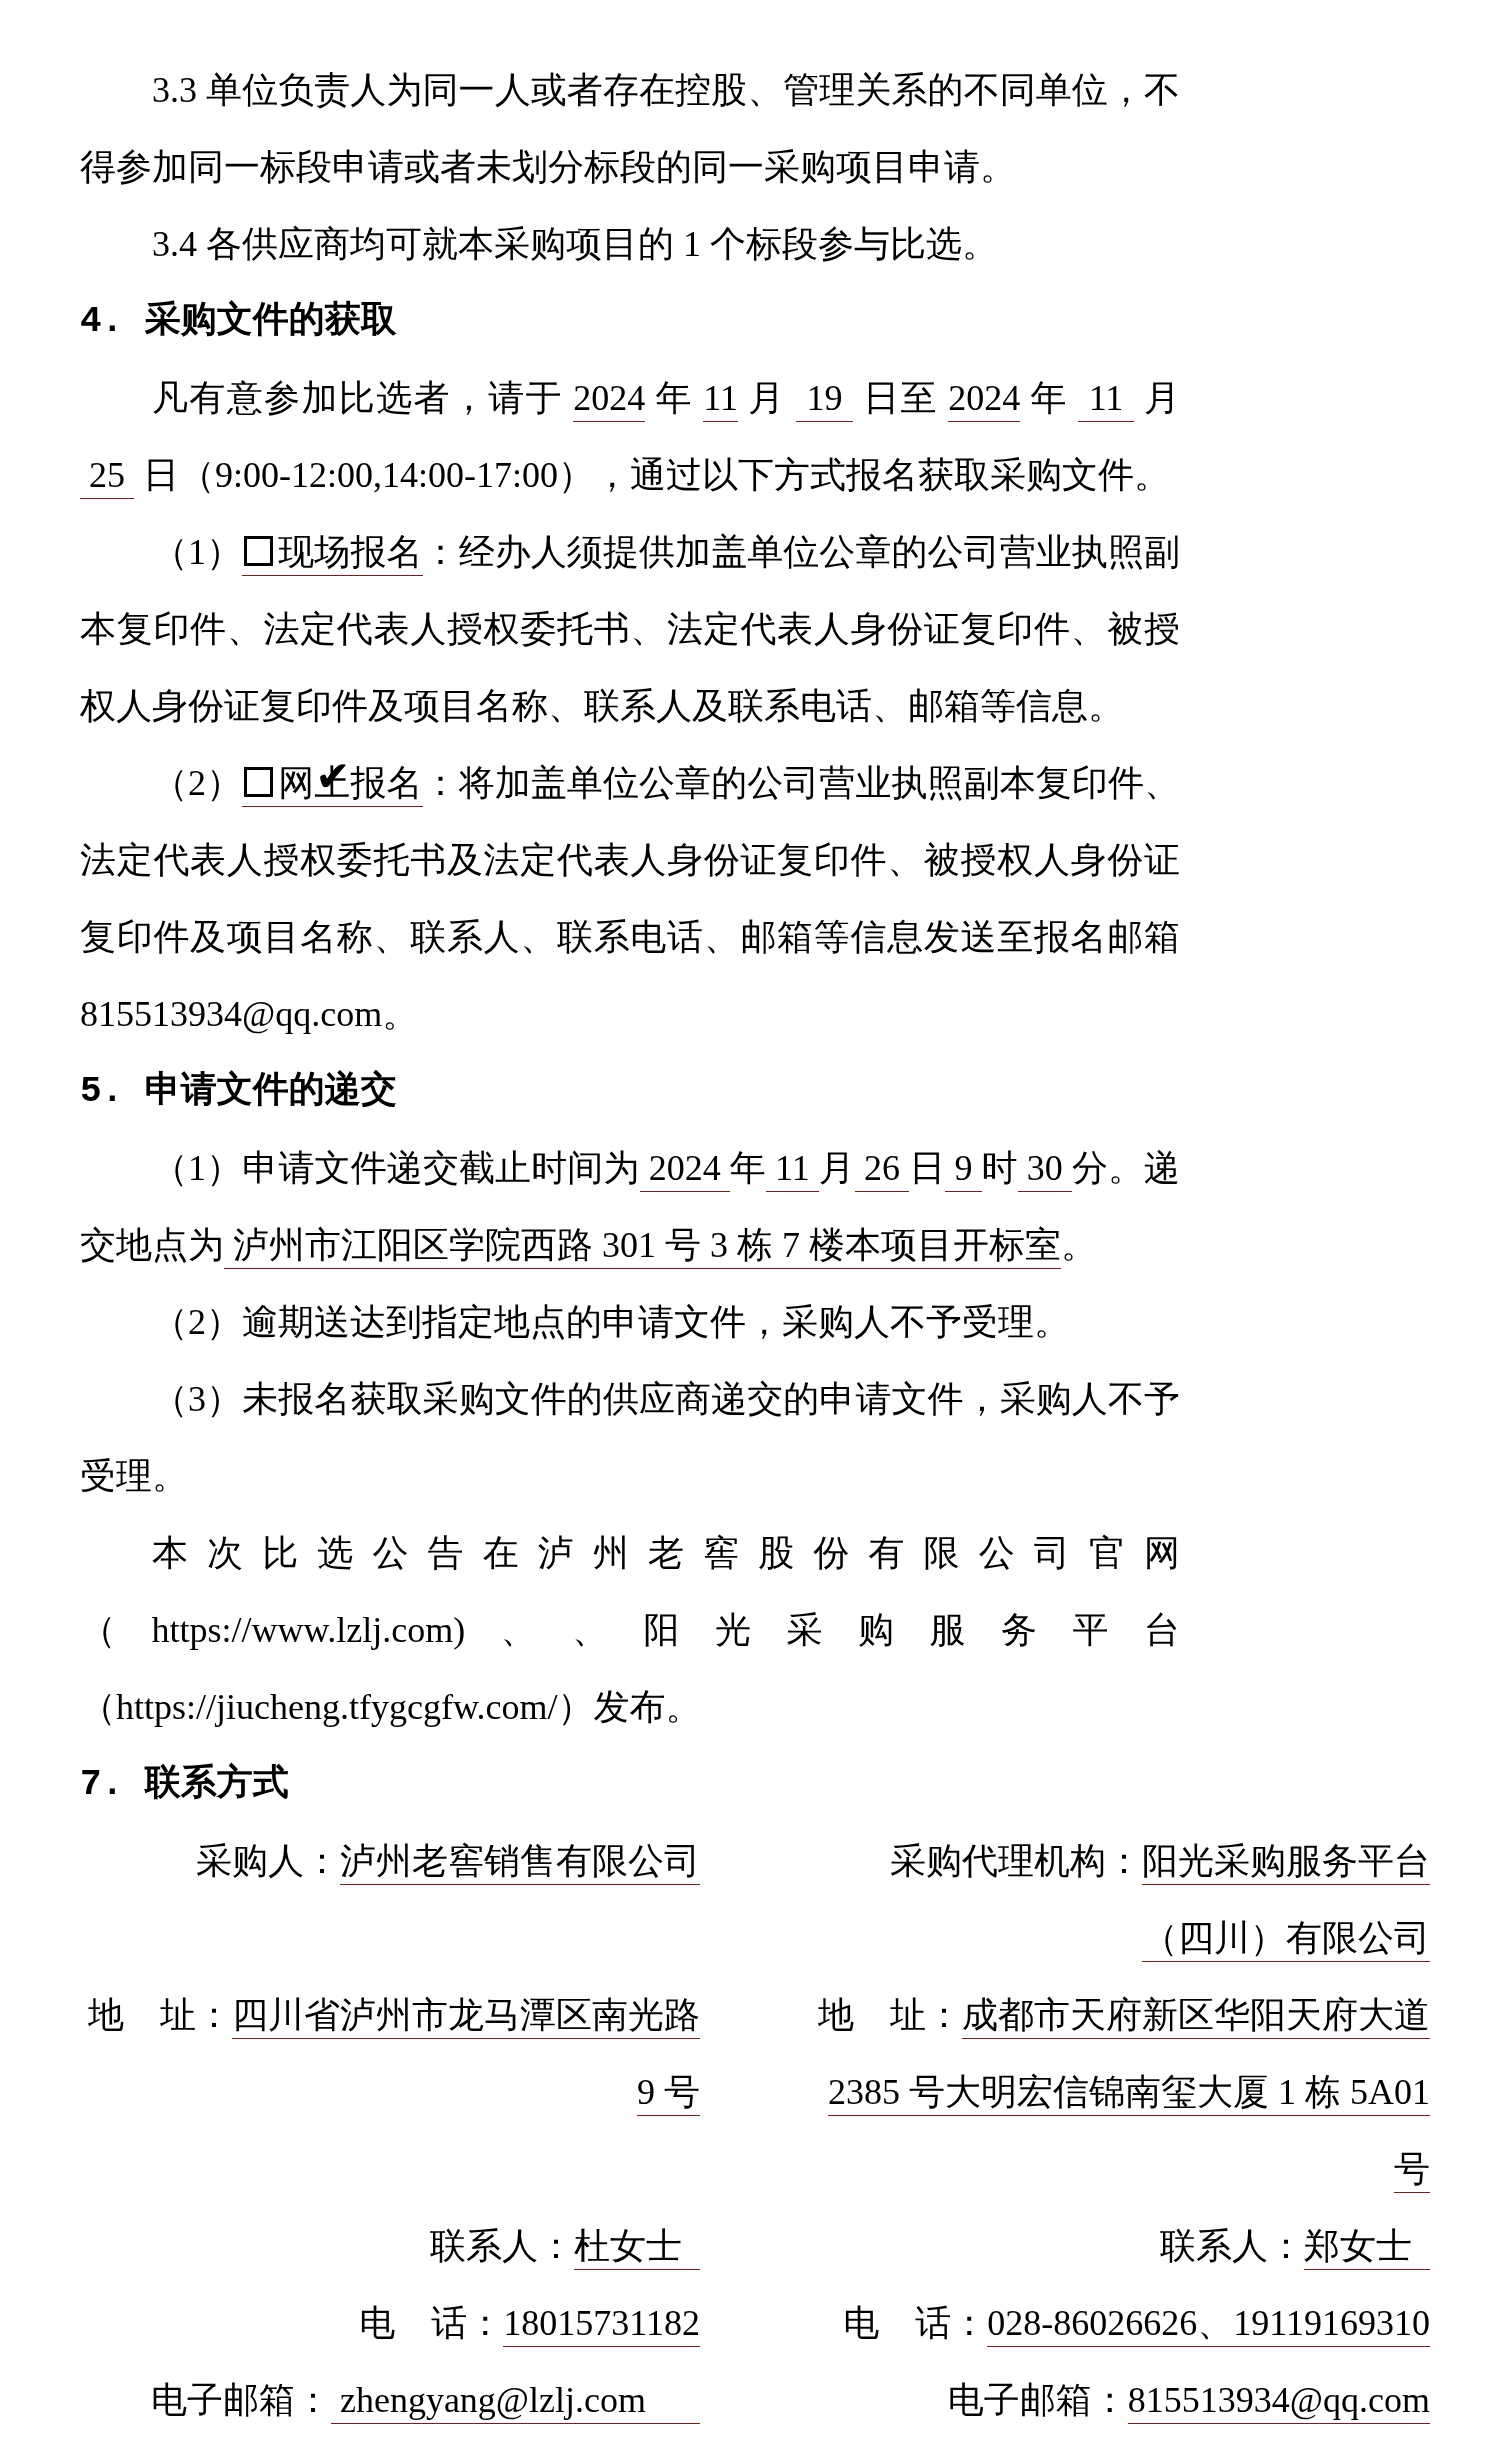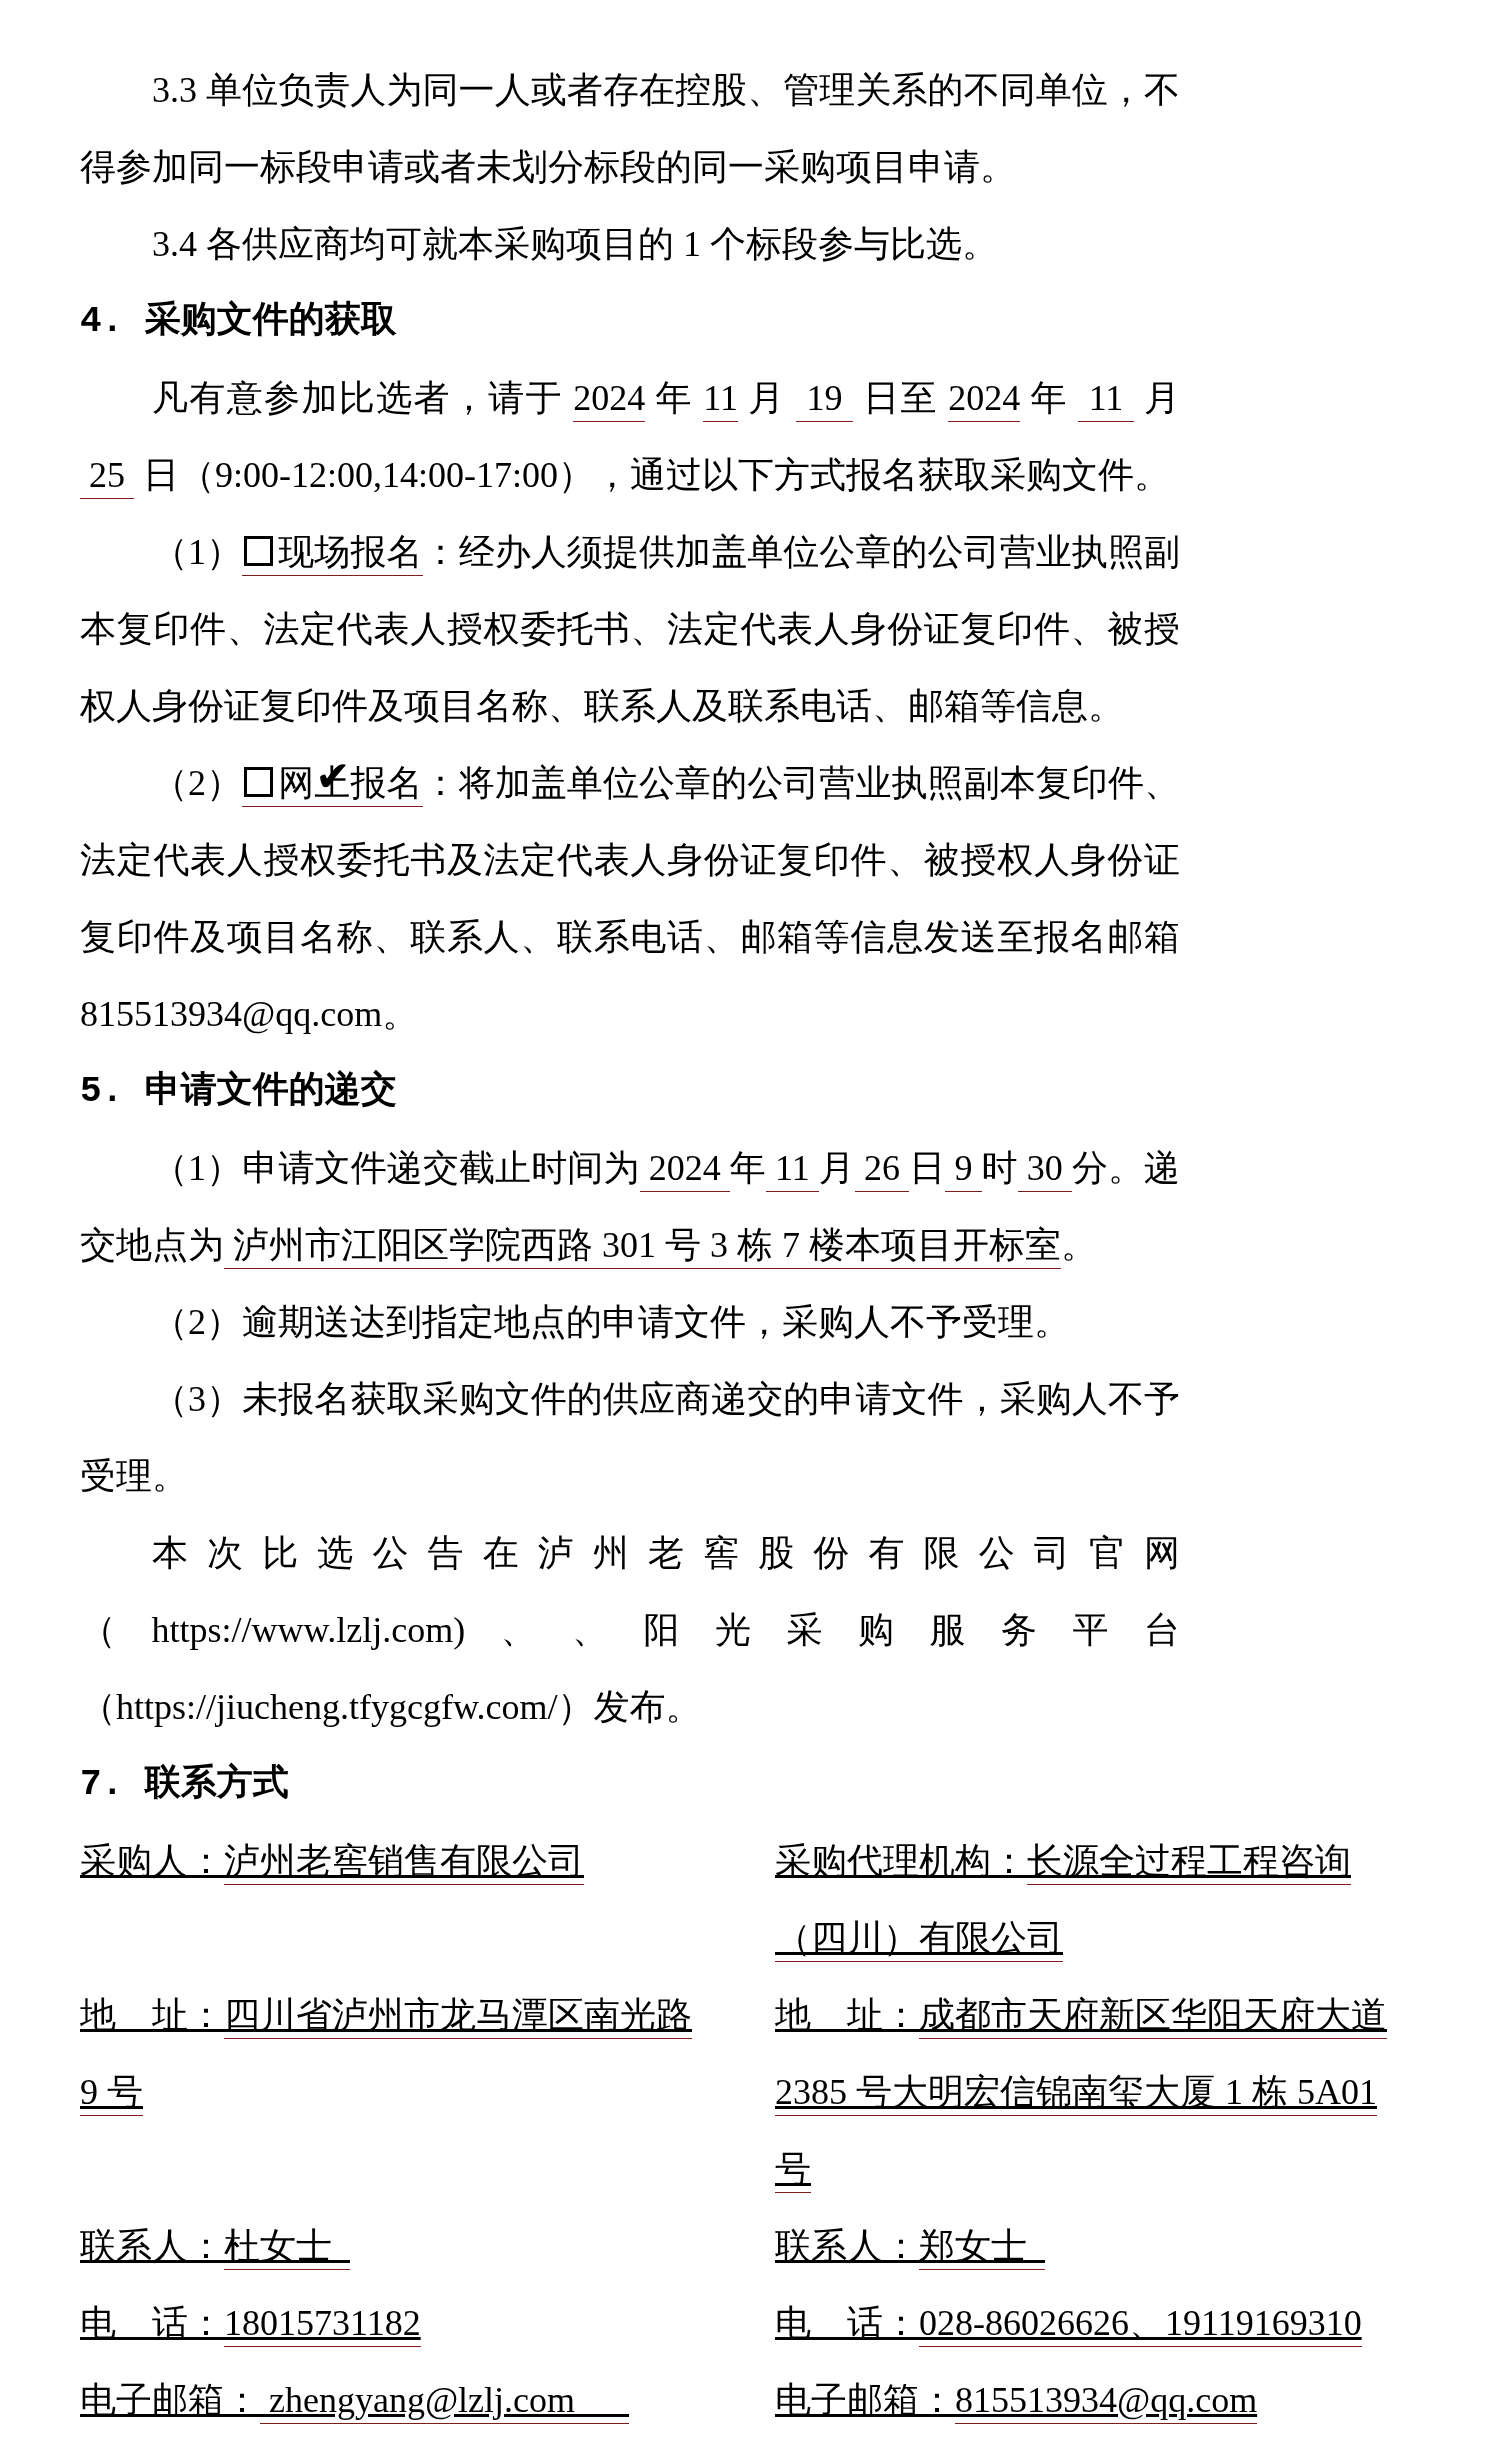--- a/index.html
+++ b/index.html
@@ -36,22 +36,21 @@
     white-space: pre-wrap;
   }
   .run { white-space: pre-wrap; }
   .contacts {
     display: grid;
     grid-template-columns: 620px 655px;
     column-gap: 75px;
   }
   .cell {
     line-height: 77px;
-    text-align: left;
-    text-decoration: underline;
+    text-align: right;
   }
   .cbx {
     display: inline-block;
     position: relative;
     width: 29px;
     height: 30px;
     border: 3px solid #000000;
     box-sizing: border-box;
     vertical-align: -2px;
     margin: 0 5px 0 2px;
@@ -79,21 +78,21 @@
       <div class="para"><span class="run">（2）</span><span class="u"><span class="cbx"><span class="tick">✔</span></span>网上报名</span><span class="run">：将加盖单位公章的公司营业执照副本复印件、法定代表人授权委托书及法定代表人身份证复印件、被授权人身份证复印件及项目名称、联系人、联系电话、邮箱等信息发送至报名邮箱 815513934@qq.com。</span></div>
       <div class="heading"><span class="run">5. 申请文件的递交</span></div>
       <div class="para"><span class="run">（1）申请文件递交截止时间为</span><span class="u">&nbsp;2024&nbsp;</span><span class="run">年</span><span class="u">&nbsp;11&nbsp;</span><span class="run">月</span><span class="u">&nbsp;26&nbsp;</span><span class="run">日</span><span class="u">&nbsp;9&nbsp;</span><span class="run">时</span><span class="u">&nbsp;30&nbsp;</span><span class="run">分。递交地点为</span><span class="u">&nbsp;泸州市江阳区学院西路 301 号 3 栋 7 楼本项目开标室</span><span class="run">。</span></div>
       <div class="para"><span class="run">（2）逾期送达到指定地点的申请文件，采购人不予受理。</span></div>
       <div class="para"><span class="run">（3）未报名获取采购文件的供应商递交的申请文件，采购人不予受理。</span></div>
       <div class="para"><span class="run">本次比选公告在泸州老窖股份有限公司官网（https://www.lzlj.com)、、阳光采购服务平台（https://jiucheng.tfygcgfw.com/）发布。</span></div>
       <div class="heading"><span class="run">7. 联系方式</span></div>
     </div>
   <div class="contacts">
       <div class="cell"><span class="lbl">采购人：</span><span class="u">泸州老窖销售有限公司</span></div>
-      <div class="cell"><span class="lbl">采购代理机构：</span><span class="u">长源全过程工程咨询</span><br><span class="u">（四川）有限公司</span></div>
+      <div class="cell"><span class="lbl">采购代理机构：</span><span class="u">阳光采购服务平台</span><br><span class="u">（四川）有限公司</span></div>
       <div class="cell"><span class="lbl">地　址：</span><span class="u">四川省泸州市龙马潭区南光路</span><br><span class="u">9 号</span></div>
       <div class="cell"><span class="lbl">地　址：</span><span class="u">成都市天府新区华阳天府大道</span><br><span class="u">2385 号大明宏信锦南玺大厦 1 栋 5A01</span><br><span class="u">号</span></div>
       <div class="cell"><span class="lbl">联系人：</span><span class="u">杜女士&nbsp;&nbsp;</span></div>
       <div class="cell"><span class="lbl">联系人：</span><span class="u">郑女士&nbsp;&nbsp;</span></div>
       <div class="cell"><span class="lbl">电　话：</span><span class="u">18015731182</span></div>
       <div class="cell"><span class="lbl">电　话：</span><span class="u">028-86026626、19119169310</span></div>
       <div class="cell"><span class="lbl">电子邮箱：</span><span class="u">&nbsp;zhengyang@lzlj.com&nbsp;&nbsp;&nbsp;&nbsp;&nbsp;&nbsp;</span></div>
       <div class="cell"><span class="lbl">电子邮箱：</span><span class="u">815513934@qq.com</span></div>
     </div>
 </div>

